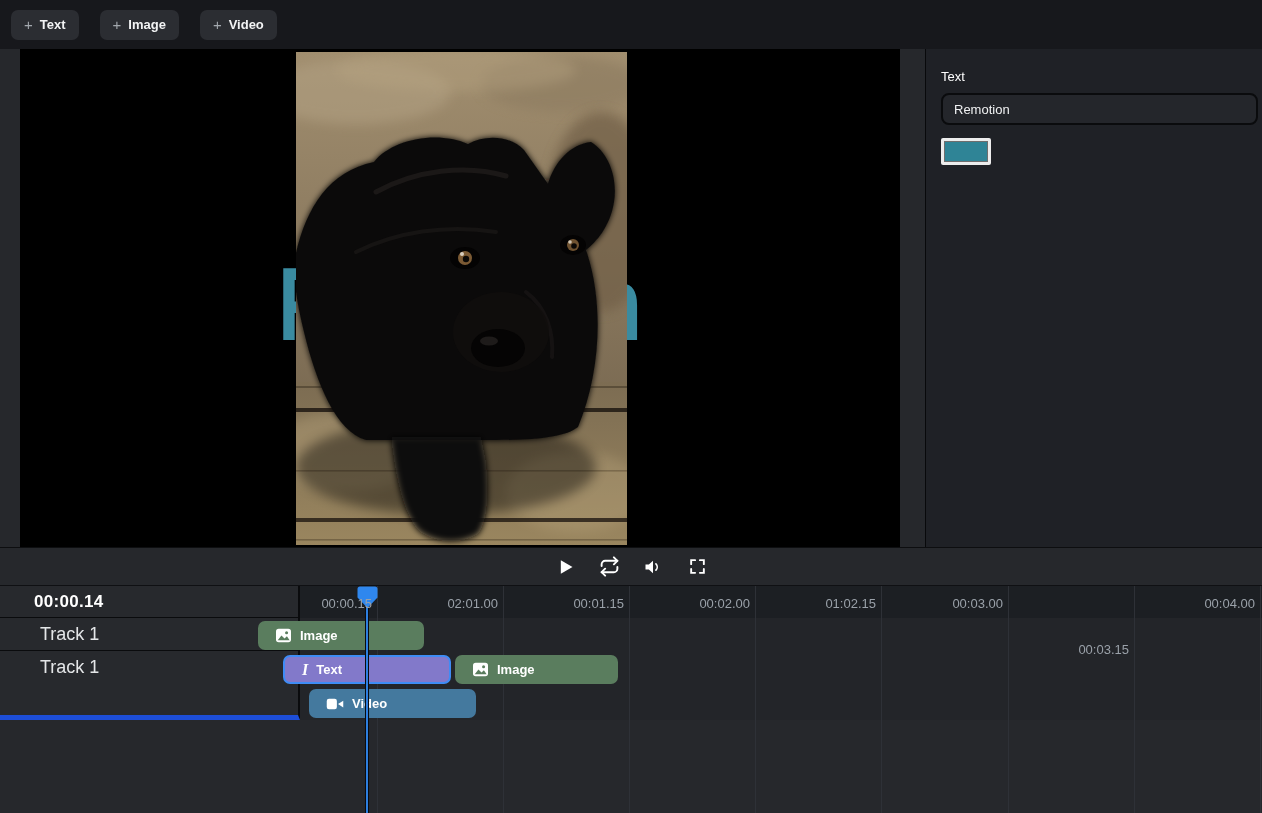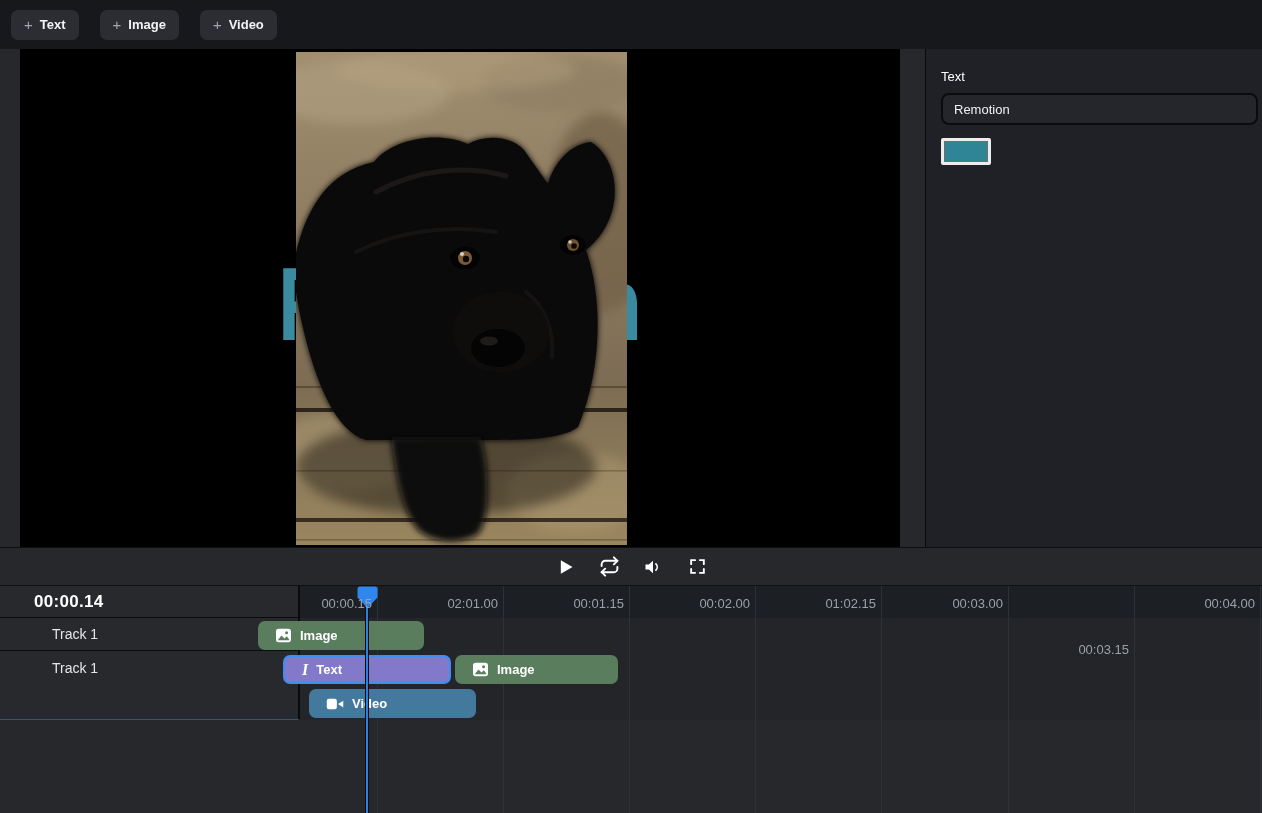--- a/index.html
+++ b/index.html
@@ -29,23 +29,23 @@
   .controls { position:absolute; left:0; top:547px; width:1262px; height:38px; background:#26282c; display:flex; align-items:center; justify-content:center; gap:18px; border-top:1px solid #0d0e10; }
   .ctl-btn { width:26px; height:26px; background:none; border:none; display:flex; align-items:center; justify-content:center; cursor:pointer; }
 
   
   .timeline { position:absolute; left:0; top:585px; width:1262px; height:228px; background:#26282c; border-top:1px solid #0f1013; }
   .rows-bg { position:absolute; left:250px; top:32px; width:1012px; height:102px; background:#232529; }
   .ruler { position:absolute; left:250px; top:0; width:1012px; height:32px; background:#1c1f23; cursor:pointer; }
   .gridline { position:absolute; top:0; width:1px; height:228px; background:#2e3137; }
   .ruler-label { position:absolute; top:10px; width:70px; text-align:right; color:#9aa1a9; font-size:13px; pointer-events:none; }
 
-  .panel { position:absolute; left:0; top:0; width:300px; height:134px; background:#27292d; border-right:2px solid #0a0b0d; border-bottom:1px solid #1d4ed8; }
+  .panel { position:absolute; left:0; top:0; width:300px; height:134px; background:#27292d; border-right:2px solid #0a0b0d; border-bottom:5px solid #1d4ed8; }
   .tc-row { height:32px; border-bottom:1px solid #0a0b0d; display:flex; align-items:center; padding-left:34px; color:#ffffff; font-size:17px; font-weight:700; letter-spacing:.3px; }
-  .track-row { height:33px; border-bottom:1px solid #0a0b0d; display:flex; align-items:center; padding-left:52px; color:#e4e6e8; font-size:14px; }
+  .track-row { height:33px; border-bottom:1px solid #0a0b0d; display:flex; align-items:center; padding-left:40px; color:#e4e6e8; font-size:18px; }
   .track-row:last-child { border-bottom:none; }
 
   .clip { position:absolute; height:29px; border-radius:7px; display:flex; align-items:center; gap:8px; padding-left:17px; color:#fff; font-size:13px; font-weight:600; cursor:pointer; }
   .clip.selected { border:2px solid #3f8cf5; }
   .clip .t-ic { font-family:"Liberation Serif", serif; font-style:italic; font-size:16px; color:#fff; line-height:1; }
 
   .playhead-line { position:absolute; top:21px; width:2px; height:207px; background:#2d7fe0; box-shadow:-1px 0 0 #0a0c10, 1px 0 0 #0a0c10; }
   .playhead-marker { position:absolute; top:0; cursor:grab; }
 </style>
 </head>

